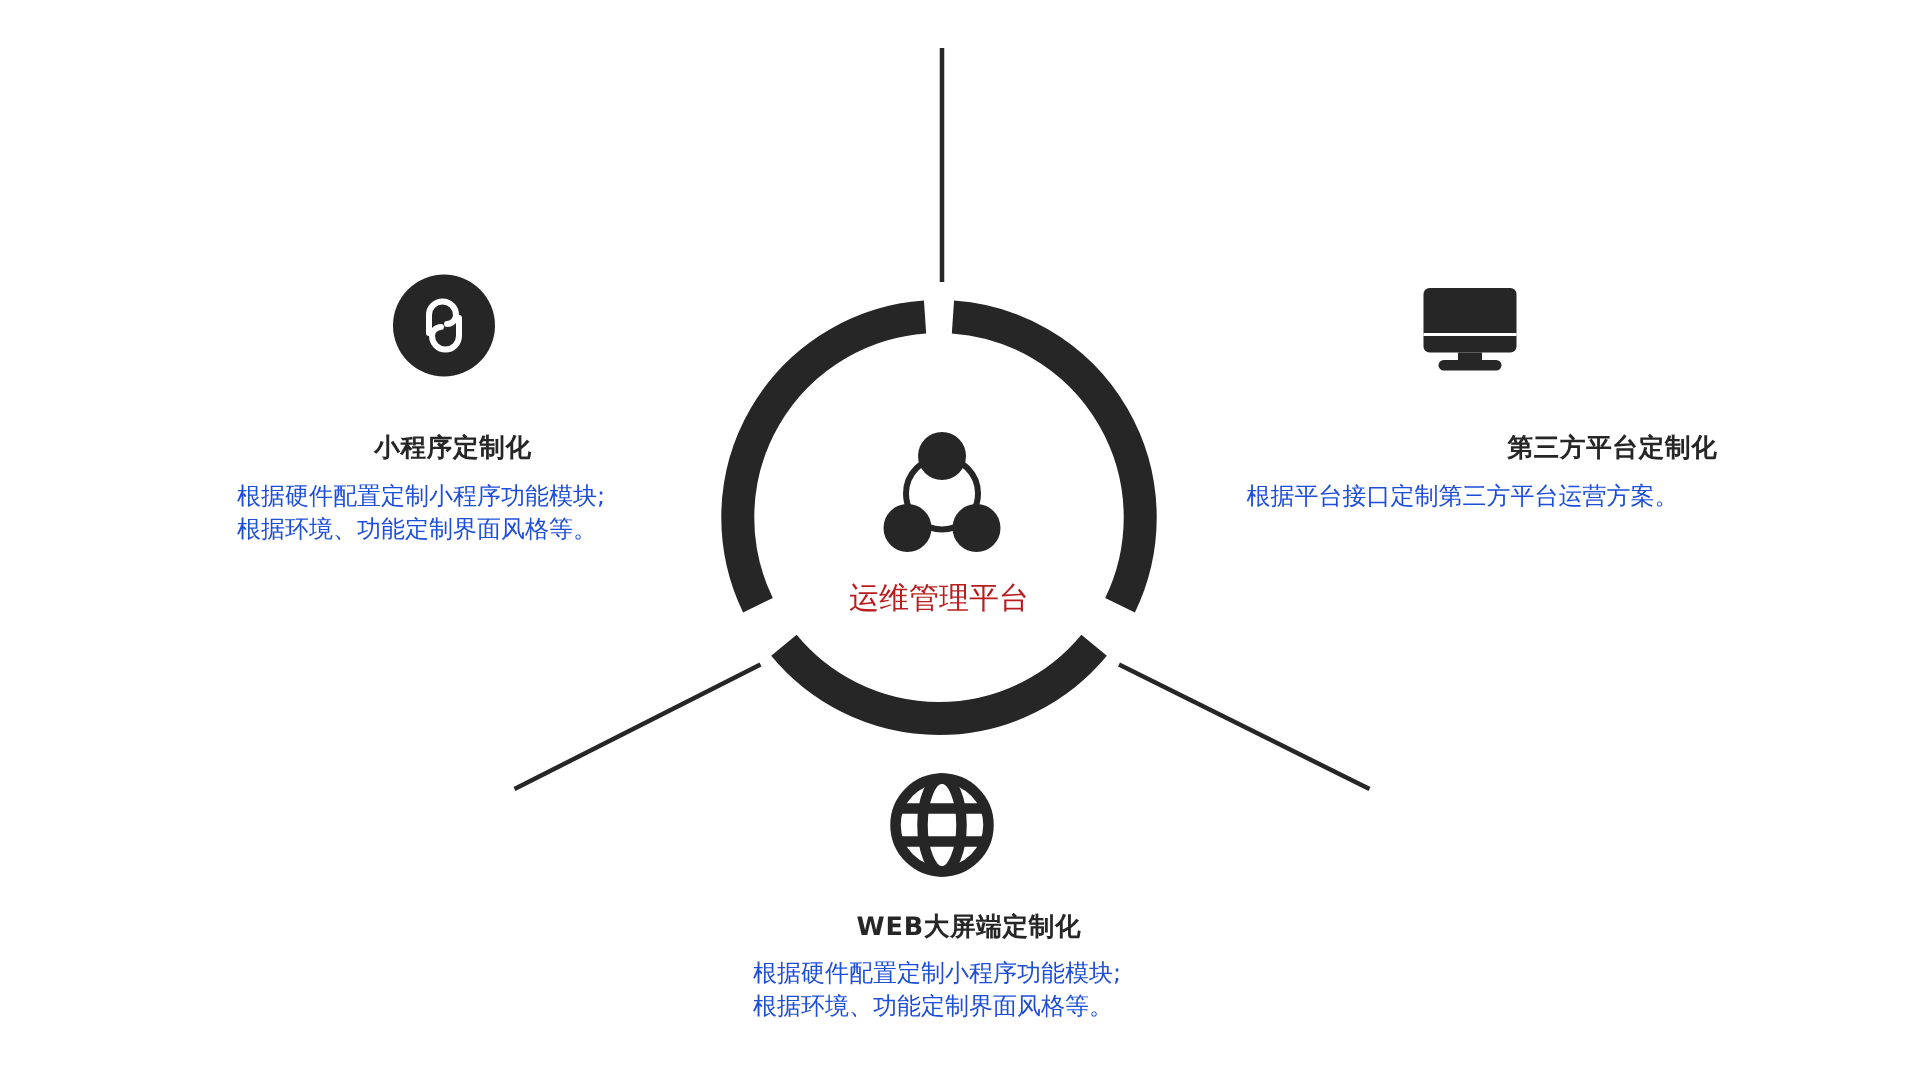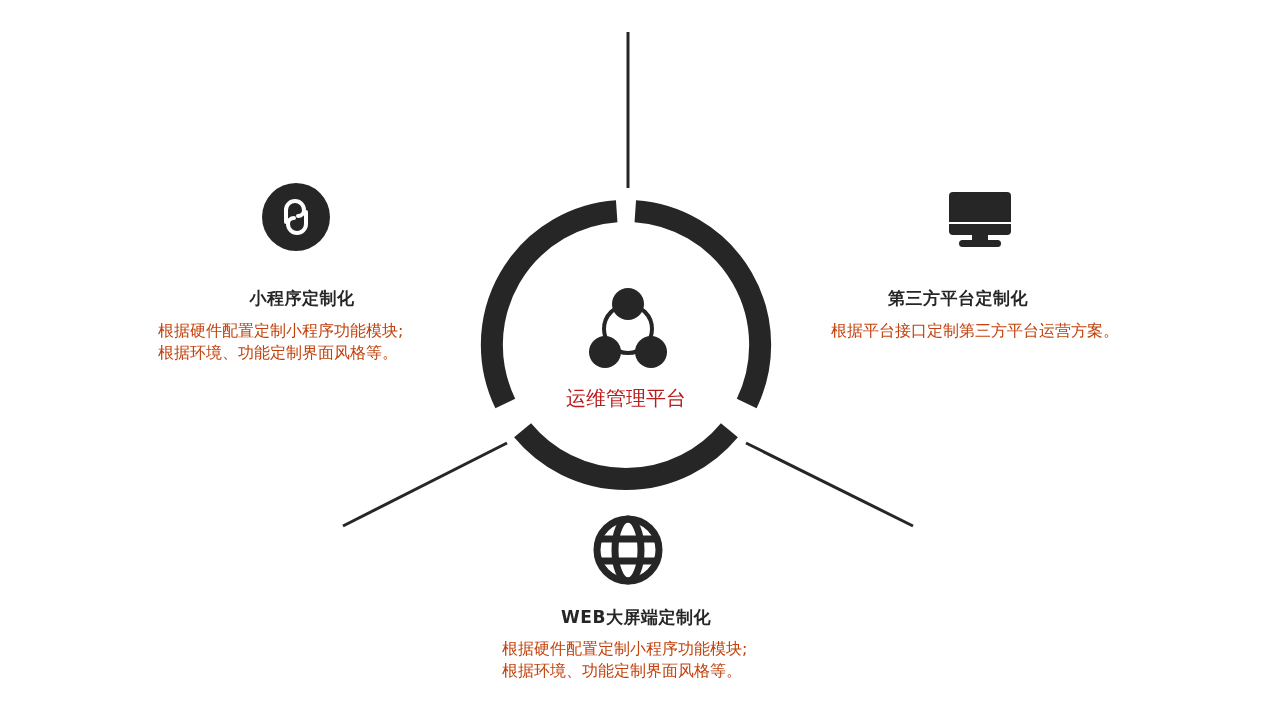--- a/index.html
+++ b/index.html
@@ -3,21 +3,21 @@
   <meta charset="utf-8">
   <style>
     html, body { margin: 0; padding: 0; }
     body {
       width: 1280px; height: 720px; background: #ffffff; position: relative; overflow: hidden;
       font-family: "DejaVu Sans", "Liberation Sans", sans-serif; color: #262626;
     }
     .canvas { position: absolute; left: 0; top: 0; }
     .block { position: absolute; text-align: center; margin-left: 12px; }
     .title { font-size: 17px; font-weight: bold; color: #262626; letter-spacing: 0.5px; white-space: nowrap; }
-    .desc { font-size: 16px; color: #c2410c; line-height: 22px; white-space: nowrap; }
+    .desc { font-size: 16px; color: #1d4ed8; line-height: 22px; white-space: nowrap; }
     .center-label { position: absolute; left: 526px; width: 200px; top: 385px; text-align: center; font-size: 20px; color: #b91c1c; }
   </style>
 </head>
 <body>
 
 <svg class="canvas" width="1280" height="720" viewBox="0 0 1280 720">
 
   <line x1="628" y1="32" x2="628" y2="188" stroke="#262626" stroke-width="3"></line>
   <line x1="343" y1="526" x2="507" y2="443" stroke="#262626" stroke-width="3"></line>
   <line x1="746" y1="443" x2="913" y2="526" stroke="#262626" stroke-width="3"></line>
@@ -61,26 +61,26 @@
 <div class="center-label">运维管理平台</div>
 
 <div class="block" style="left:140px; width:300px; top:287px;">
   <div class="title">小程序定制化</div>
 </div>
 <div class="block" style="left:146px; top:320px; text-align:left;">
   <div class="desc">根据硬件配置定制小程序功能模块;</div>
   <div class="desc">根据环境、功能定制界面风格等。</div>
 </div>
 
-<div class="block" style="left:796px; width:300px; top:287px;">
+<div class="block" style="left:833px; width:300px; top:287px;text-align:right;">
   <div class="title">第三方平台定制化</div>
 </div>
 <div class="block" style="left:819px; top:320px; text-align:center;">
   <div class="desc">根据平台接口定制第三方平台运营方案。</div>
 </div>
 
-<div class="block" style="left:474px; width:300px; top:606px;">
+<div class="block" style="left:484px; width:300px; top:606px;">
   <div class="title">WEB大屏端定制化</div>
 </div>
 <div class="block" style="left:490px; top:638px; text-align:left;">
   <div class="desc">根据硬件配置定制小程序功能模块;</div>
   <div class="desc">根据环境、功能定制界面风格等。</div>
 </div>
 
 </body></html>

